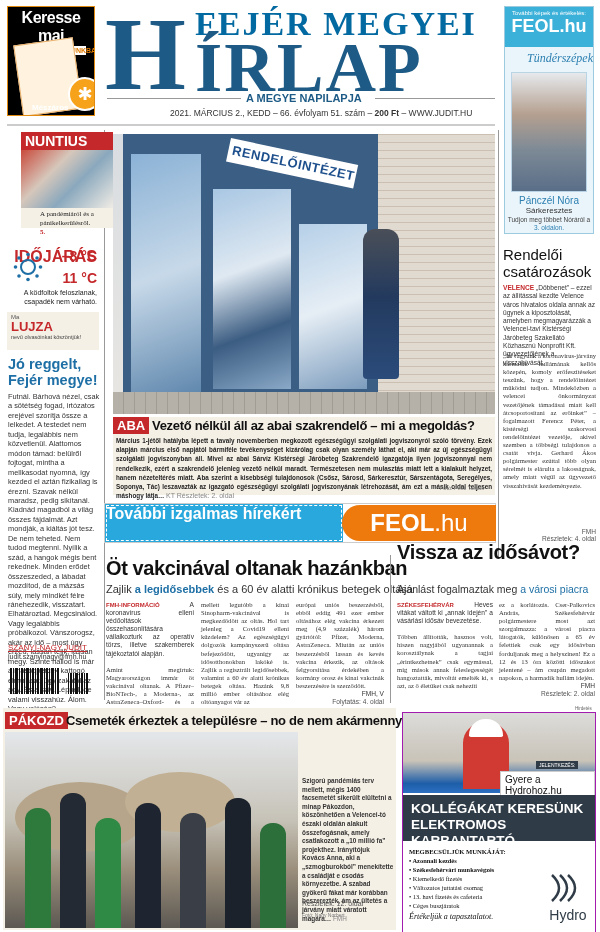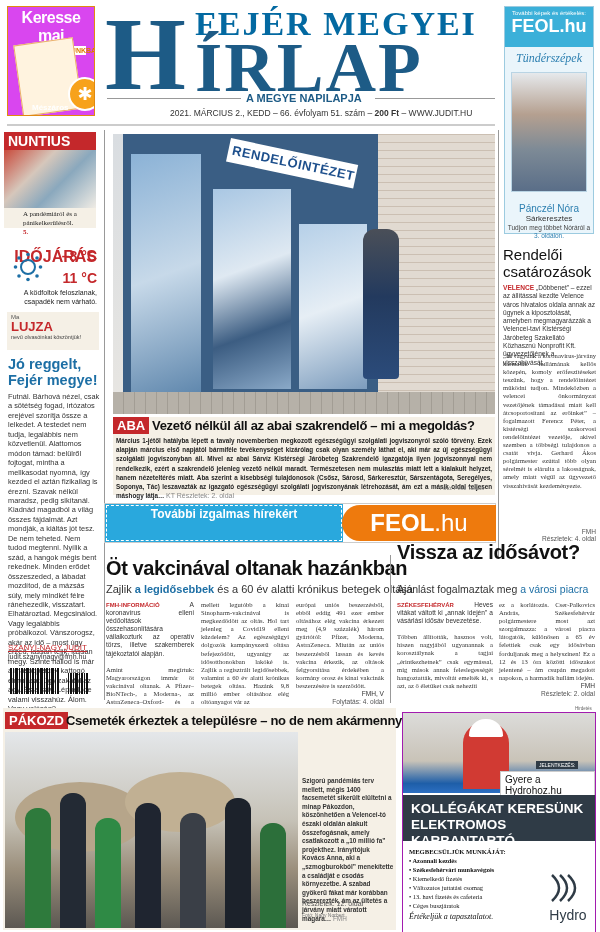--- a/index.html
+++ b/index.html
@@ -1,45 +1,45 @@
 <!DOCTYPE html>
 <html><head>
 <meta charset="utf-8">
 <style>
 *{box-sizing:border-box;margin:0;padding:0}
 body{width:600px;height:932px;background:#fff;font-family:"Liberation Sans",sans-serif;color:#222;position:relative;overflow:hidden}
 .abs{position:absolute}
 
-#promo-left{left:7px;top:6px;width:88px;height:110px;background:#d946ef;border:1px solid #e08a10;overflow:hidden}
+#promo-left{left:7px;top:6px;width:88px;height:110px;background:#000000;border:1px solid #e08a10;overflow:hidden}
 #promo-left .t1{color:#fff;font-weight:bold;font-size:16px;text-align:center;margin-top:2px;letter-spacing:-0.5px}
 #promo-left .t2{background:#fff;color:#e07a00;font-weight:bold;font-size:7px;margin:1px 8px 0 28px;text-align:center;padding:1px}
 #promo-left .mag{position:absolute;left:10px;top:34px;width:60px;height:72px;background:#fff3df;transform:rotate(-8deg);border:1px solid #eab06a}
 #promo-left .bulb{position:absolute;left:60px;top:70px;width:34px;height:34px;border-radius:50%;background:#f7a21b;border:2px solid #fff;color:#fff;font-size:18px;text-align:center;line-height:30px}
 #promo-left .brand{position:absolute;left:24px;top:96px;color:#fff;font-size:8px;font-weight:bold}
 #logo-H{left:105px;top:8px;font-family:"Liberation Serif",serif;font-weight:bold;color:#1d5b86;font-size:104px;line-height:92px;letter-spacing:-2px}
 #logo-top{left:195px;top:6px;font-family:"Liberation Serif",serif;font-weight:bold;color:#0369a1;font-size:34px;letter-spacing:2px;line-height:36px}
 #logo-bottom{left:195px;top:36px;font-family:"Liberation Serif",serif;font-weight:bold;color:#1d5b86;font-size:70px;line-height:64px;letter-spacing:2px}
 #tagline{left:246px;top:92px;font-size:11px;font-weight:bold;color:#1d5b86}
 .tagline-rule{top:98px;height:1px;background:#999}
 #dateline{left:170px;top:108px;font-size:8.5px;color:#333}
 #dateline b{font-weight:bold}
 #masthead-rule{left:7px;top:124px;width:488px;height:2px;background:#ccc}
 #promo-right{left:504px;top:6px;width:90px;height:228px;border:1px solid #9ccbe0;background:#eaf5fb}
 #promo-right .head{background:#3bb0d9;height:40px;color:#fff;text-align:center}
 #promo-right .head .s{font-size:6px;padding-top:3px}
 #promo-right .head .b{font-size:18px;font-weight:bold;line-height:20px}
-#promo-right .script{font-family:"Liberation Serif",serif;font-style:italic;color:#2c7fb0;font-size:12px;text-align:center;margin-top:4px}
+#promo-right .script{font-family:"Liberation Serif",serif;font-style:italic;color:#2c7fb0;font-size:12px;text-align:right;margin-top:4px}
 #promo-right .photo{margin:6px 6px 0;height:120px;background:linear-gradient(180deg,#e6e9ec 0%,#b5a090 35%,#7d8a96 65%,#5a6e88 100%);border:1px solid #b9d4e4}
-#promo-right .name{color:#2c7fb0;font-size:10px;text-align:center;margin-top:11px}
+#promo-right .name{color:#2c7fb0;font-size:10px;text-align:center;margin-top:3px}
 #promo-right .place{color:#333;font-size:8px;text-align:center}
 #promo-right .more{color:#444;font-size:6.5px;text-align:center;line-height:8px;margin-top:1px}
 #promo-right .more span{color:#2c7fb0}
 
 #leftcol-sep{left:104px;top:130px;width:1px;height:570px;background:#999}
-#nuntius{left:4px;top:132px;width:92px;height:96px;background:#f5f0e6}
+#nuntius{left:21px;top:132px;width:92px;height:96px;background:#f5f0e6}
 #nuntius .bar{background:#c4282b;color:#fff;font-weight:bold;font-size:14px;padding:1px 4px;height:18px;line-height:17px}
 #nuntius .photo{height:58px;background:linear-gradient(135deg,#c94b3c 0%,#d6c7bb 35%,#8aa8bd 60%,#f0ece5 100%)}
 #nuntius .cap{font-family:"Liberation Serif",serif;font-size:7px;padding:2px 19px;line-height:9px}
 #nuntius .cap b{color:#c4282b}
 #weather{left:7px;top:232px;width:92px;height:72px}
 #weather .title{position:absolute;right:2px;top:16px;color:#c4282b;font-weight:bold;font-size:16px}
 #weather .lo{position:absolute;right:2px;top:16px;color:#c4282b;font-weight:bold;font-size:14px}
 #weather .hi{position:absolute;right:2px;top:38px;color:#c4282b;font-weight:bold;font-size:14px}
 #weather .sun{position:absolute;left:6px;top:20px;width:30px;height:30px}
 #weather .desc{position:absolute;right:2px;top:56px;font-size:7px;text-align:right;line-height:9px;width:90px}
@@ -65,21 +65,21 @@
 #main-photo .ground{position:absolute;left:0;bottom:0;width:100%;height:22px;background:repeating-linear-gradient(90deg,#b6b1a8 0 10px,#a29d94 10px 11px)}
 #aba-head{left:113px;top:417px;width:382px;height:18px;background:#f5f0e6}
 #aba-badge{left:113px;top:417px;background:#c4282b;color:#fff;font-weight:bold;font-size:13px;padding:0 4px;height:17px;line-height:17px}
 #aba-title{left:152px;top:417px;font-size:13px;font-weight:bold;color:#111;line-height:17px;letter-spacing:-0.3px}
 #aba-body{left:113px;top:435px;width:382px;height:60px;background:#f5f0e6;padding:1px 3px;font-size:6.3px;line-height:9.2px;font-weight:bold;color:#222;text-align:justify}
 #aba-body .more{color:#888;font-weight:normal;font-size:7px}
 #aba-credit{left:440px;top:485px;font-size:5.5px;color:#777}
 
 #feol-banner{left:104px;top:503px;width:392px;height:40px;border:1px solid #ccc}
 #feol-left{left:106px;top:505px;width:236px;height:36px;background:#29a8dd;border:1px dashed #fff;outline:1px solid #29a8dd}
-#feol-left-text{left:106px;top:507px;width:236px;text-align:center;color:#fff;font-weight:bold;font-size:12px;line-height:14px}
+#feol-left-text{left:106px;top:507px;width:236px;color:#fff;font-weight:bold;font-size:16px;line-height:14px}
 #feol-right{left:342px;top:505px;width:154px;height:36px;background:#ee7a0d;border-radius:18px 0 0 18px}
 #feol-right-text{left:342px;top:505px;width:154px;text-align:center;color:#fff;font-size:24px;line-height:36px}
 #feol-right-text b{font-weight:bold}
 
 #vax-title{left:106px;top:557px;font-size:20px;font-weight:bold;color:#111;letter-spacing:-0.4px}
 #vax-sub{left:106px;top:583px;font-size:11px;color:#333}
 #vax-sub span{color:#1d6fa5;font-weight:bold}
 .col{font-family:"Liberation Serif",serif;font-size:6.6px;line-height:8.1px;color:#333;text-align:justify}
 .col .tag{font-family:"Liberation Sans",sans-serif;font-weight:bold;color:#c4282b;font-size:6px}
 .col .lead{font-family:"Liberation Sans",sans-serif}

